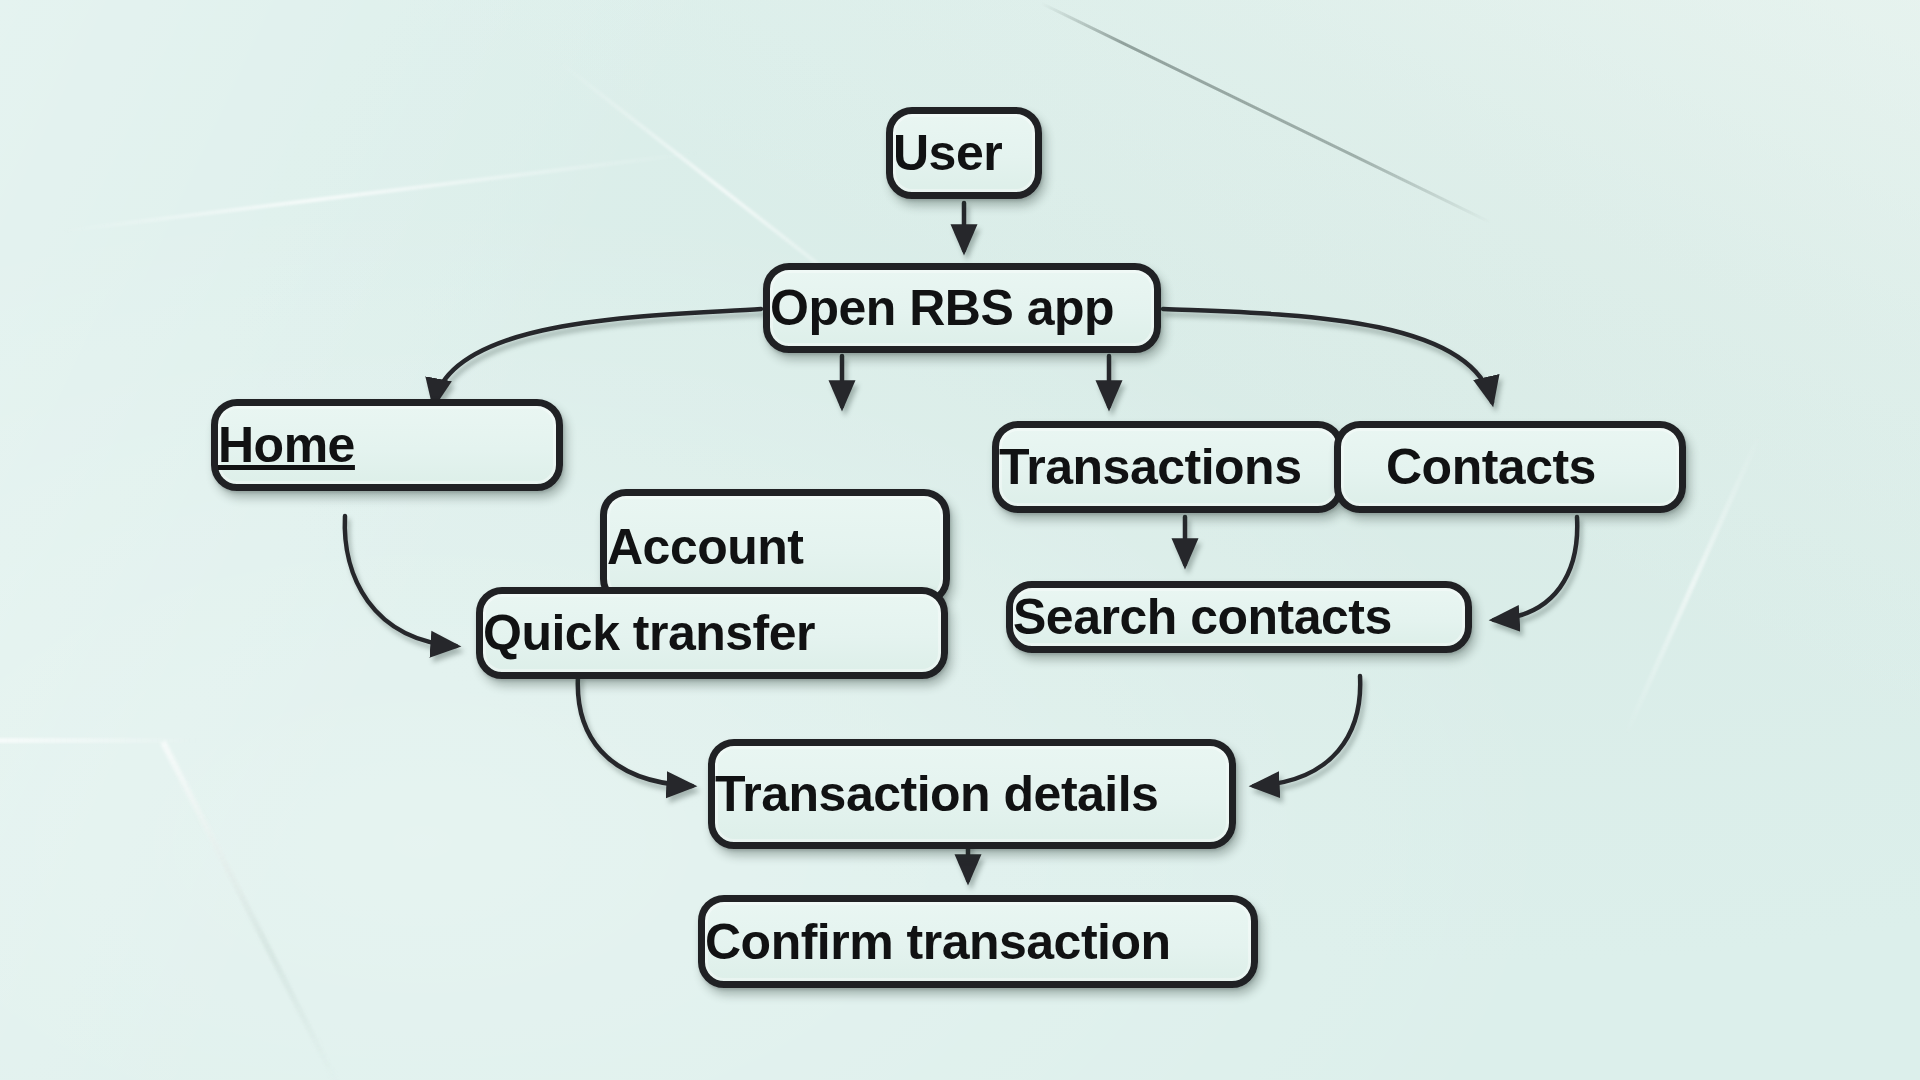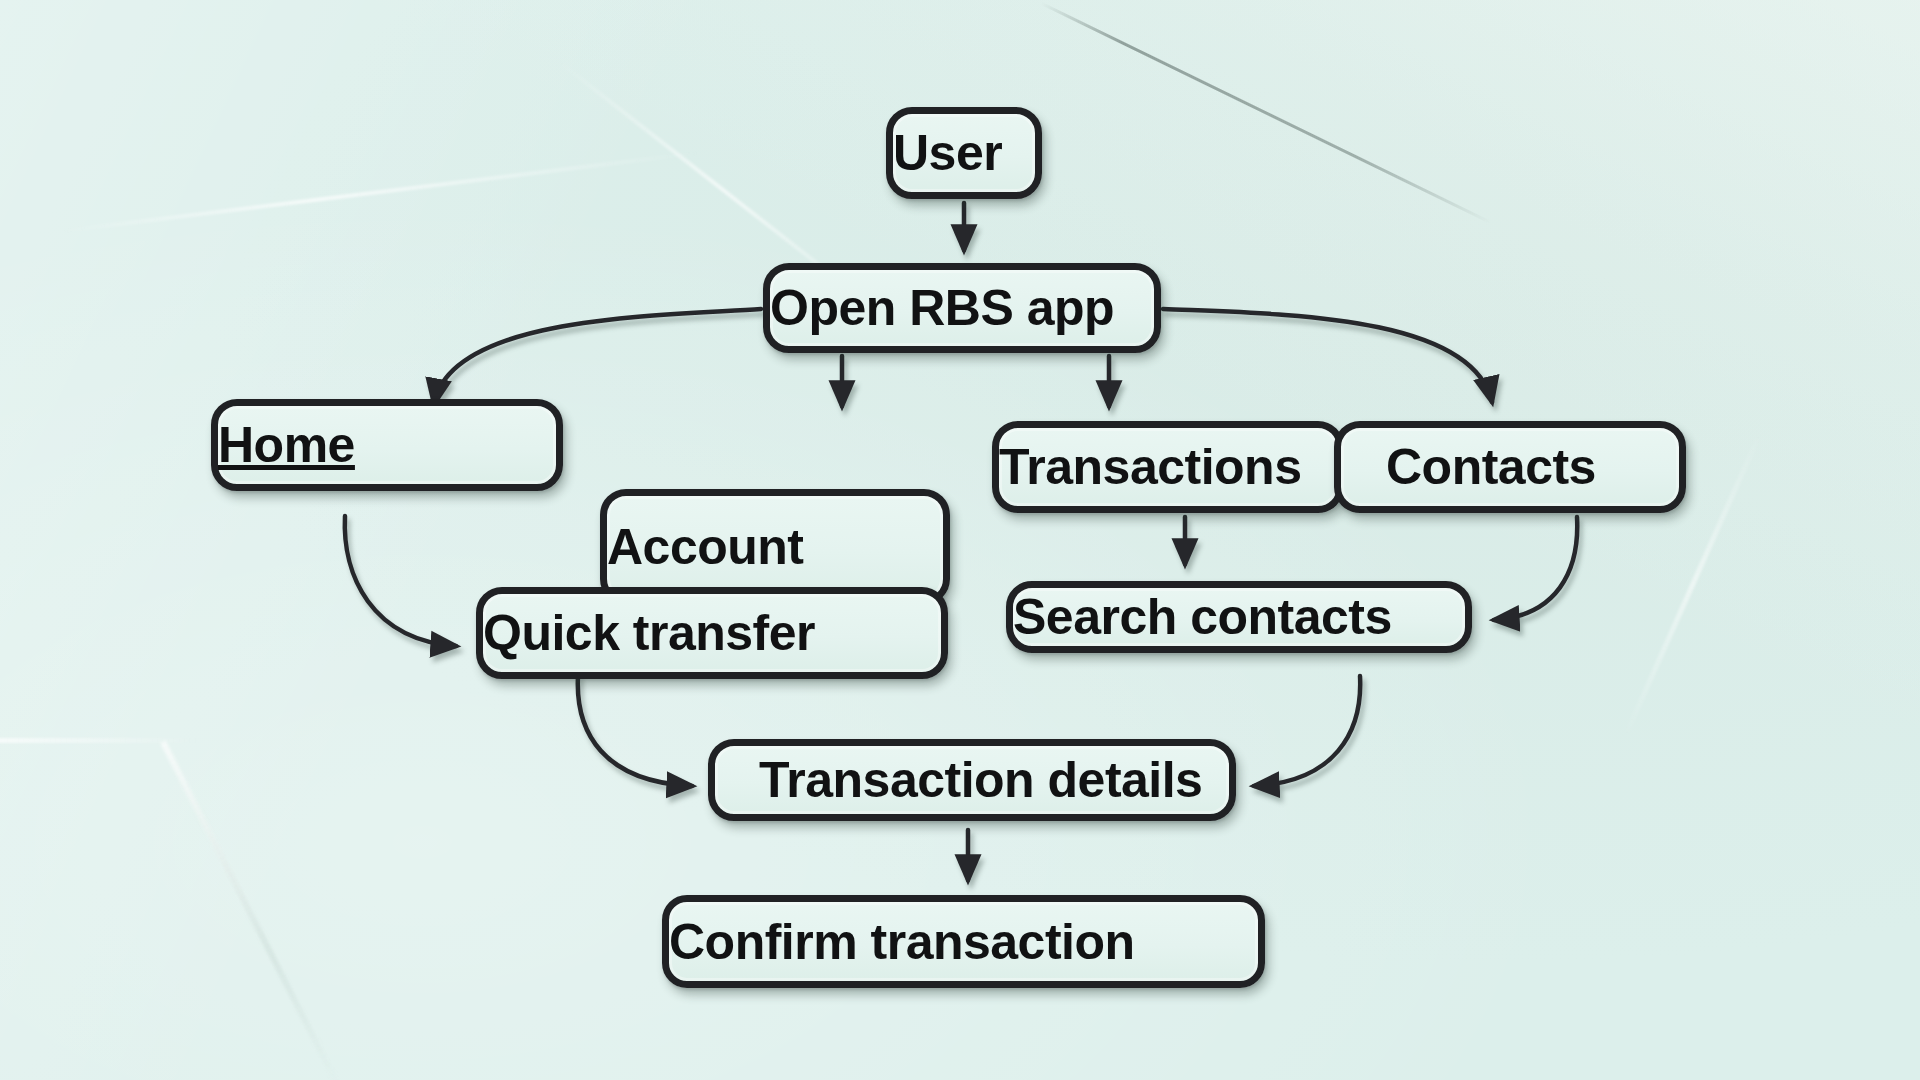--- a/index.html
+++ b/index.html
@@ -99,20 +99,20 @@
   </div>
   <div class="node" style="left:1334px; top:421px; width:352px; height:92px;padding-left:45px;">
     <span>Contacts</span>
   </div>
   <div class="node" style="left:476px;  top:587px; width:472px; height:92px;">
     <span>Quick transfer</span>
   </div>
   <div class="node" style="left:1006px; top:581px; width:466px; height:72px;">
     <span>Search contacts</span>
   </div>
-  <div class="node" style="left:708px;  top:739px; width:528px; height:82px;padding-left:44px;">
+  <div class="node" style="left:708px;  top:739px; width:528px; height:110px;">
     <span>Transaction details</span>
   </div>
-  <div class="node" style="left:662px;  top:895px; width:603px; height:93px;border-radius:25px;">
+  <div class="node" style="left:698px;  top:895px; width:560px; height:93px;">
     <span>Confirm transaction</span>
   </div>
 
 </div>
 
 </body></html>

